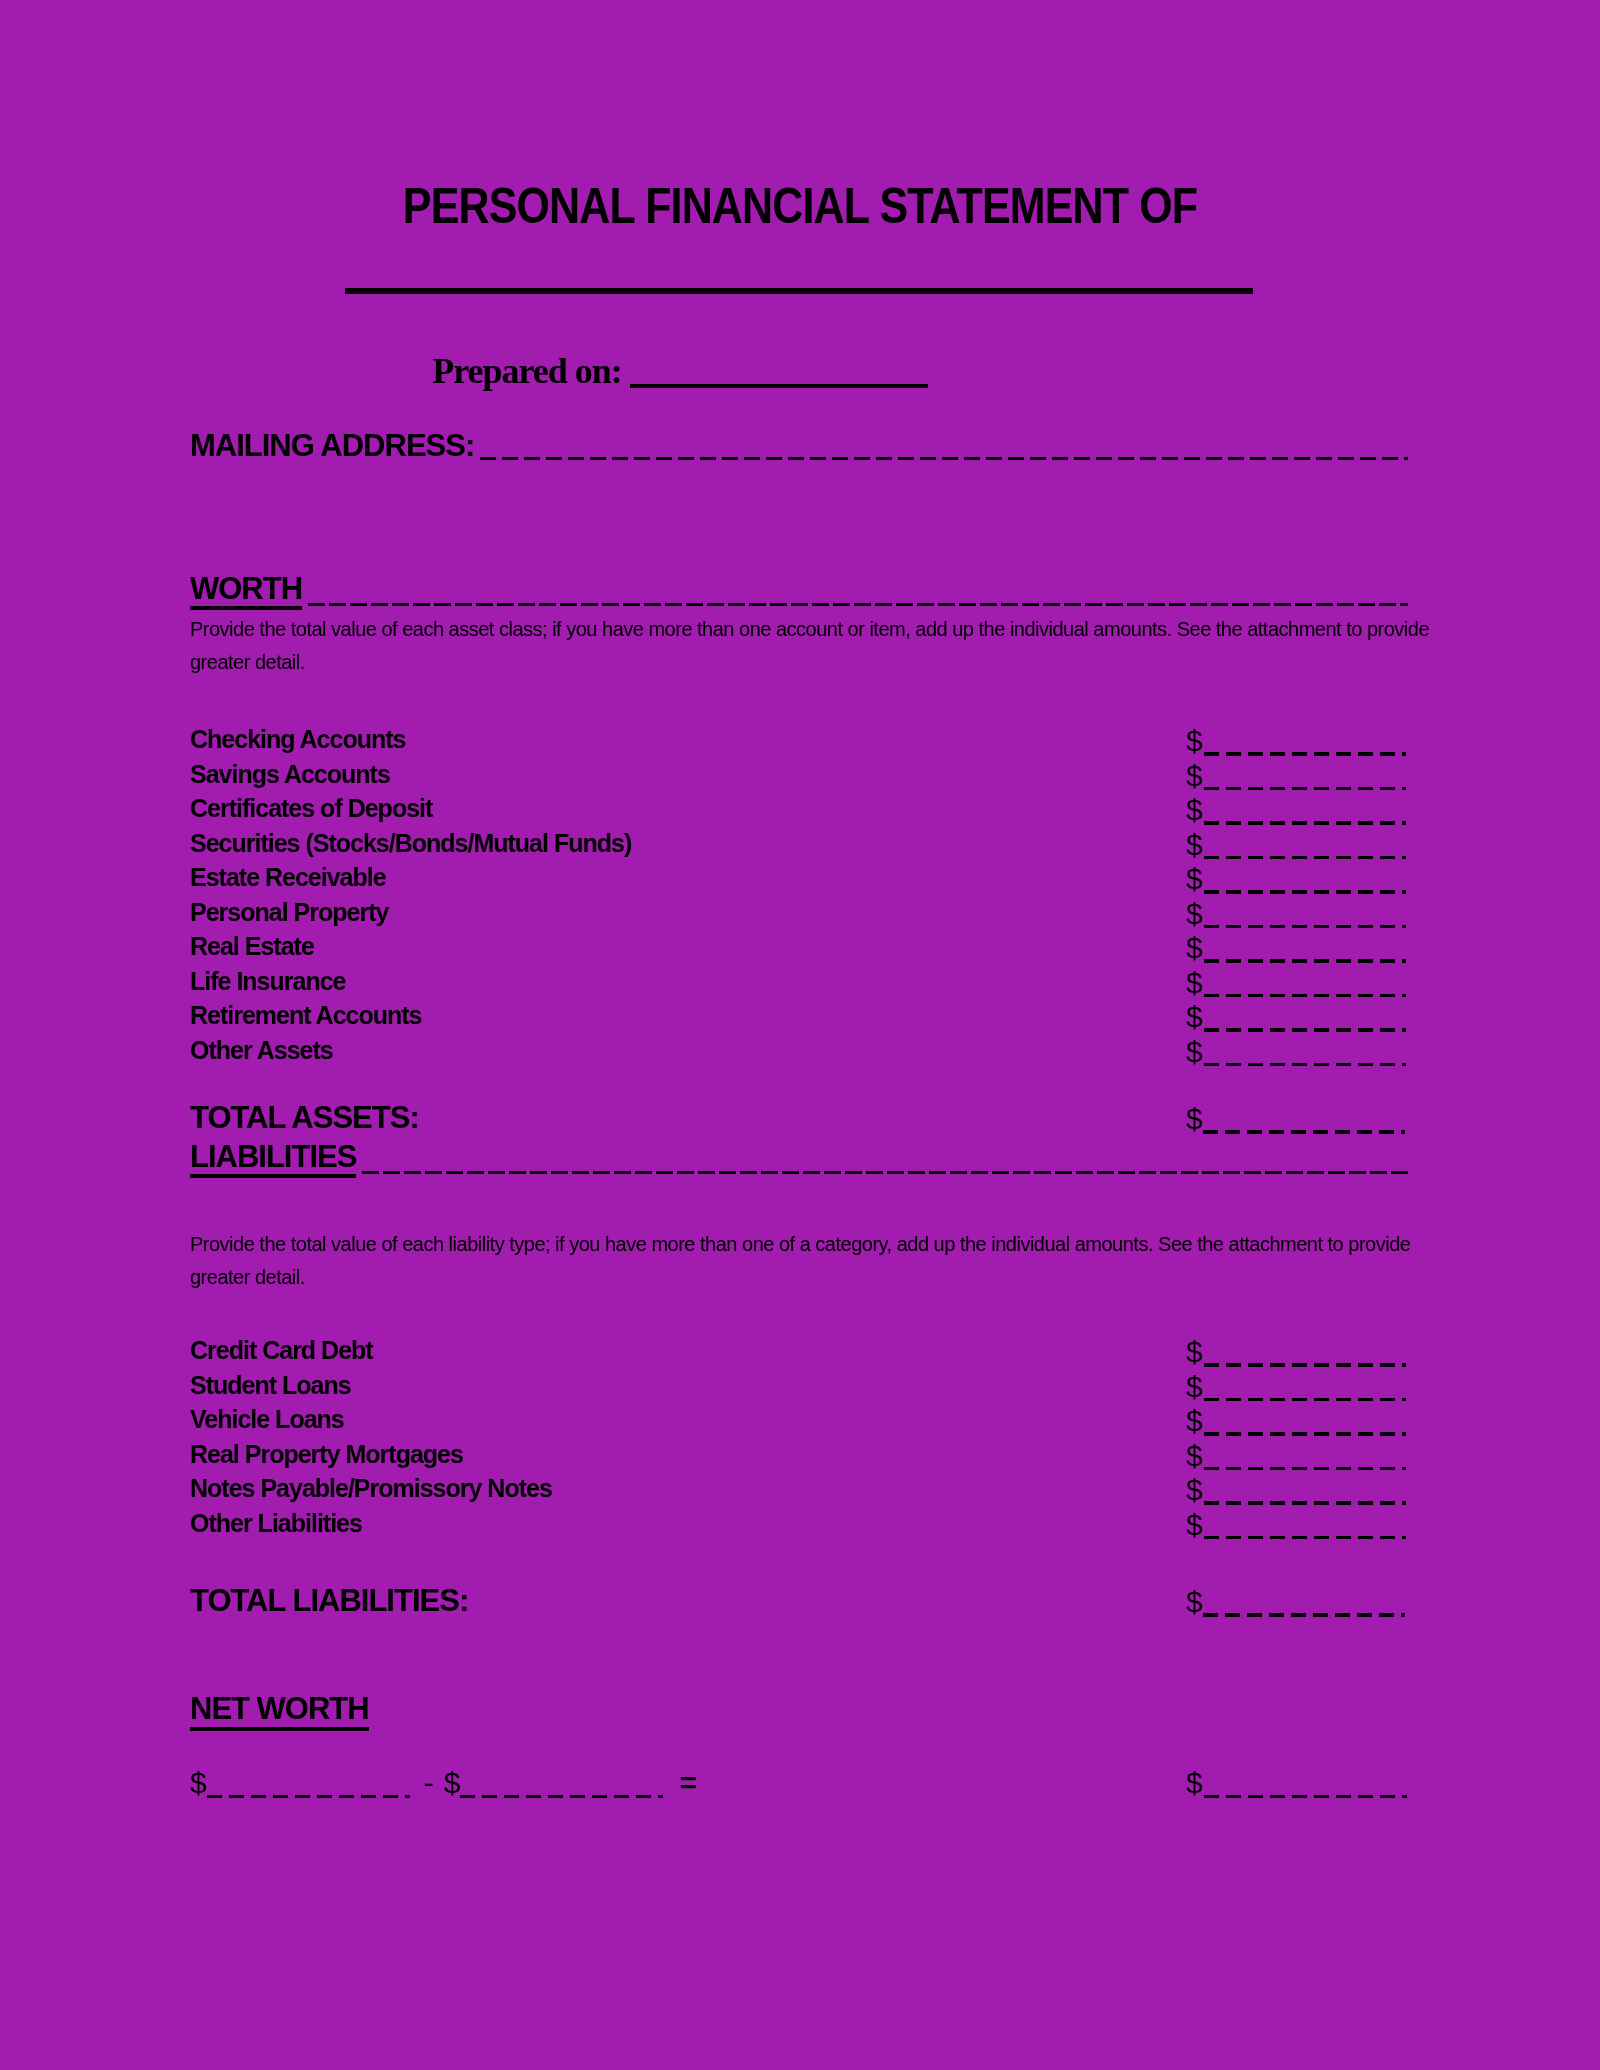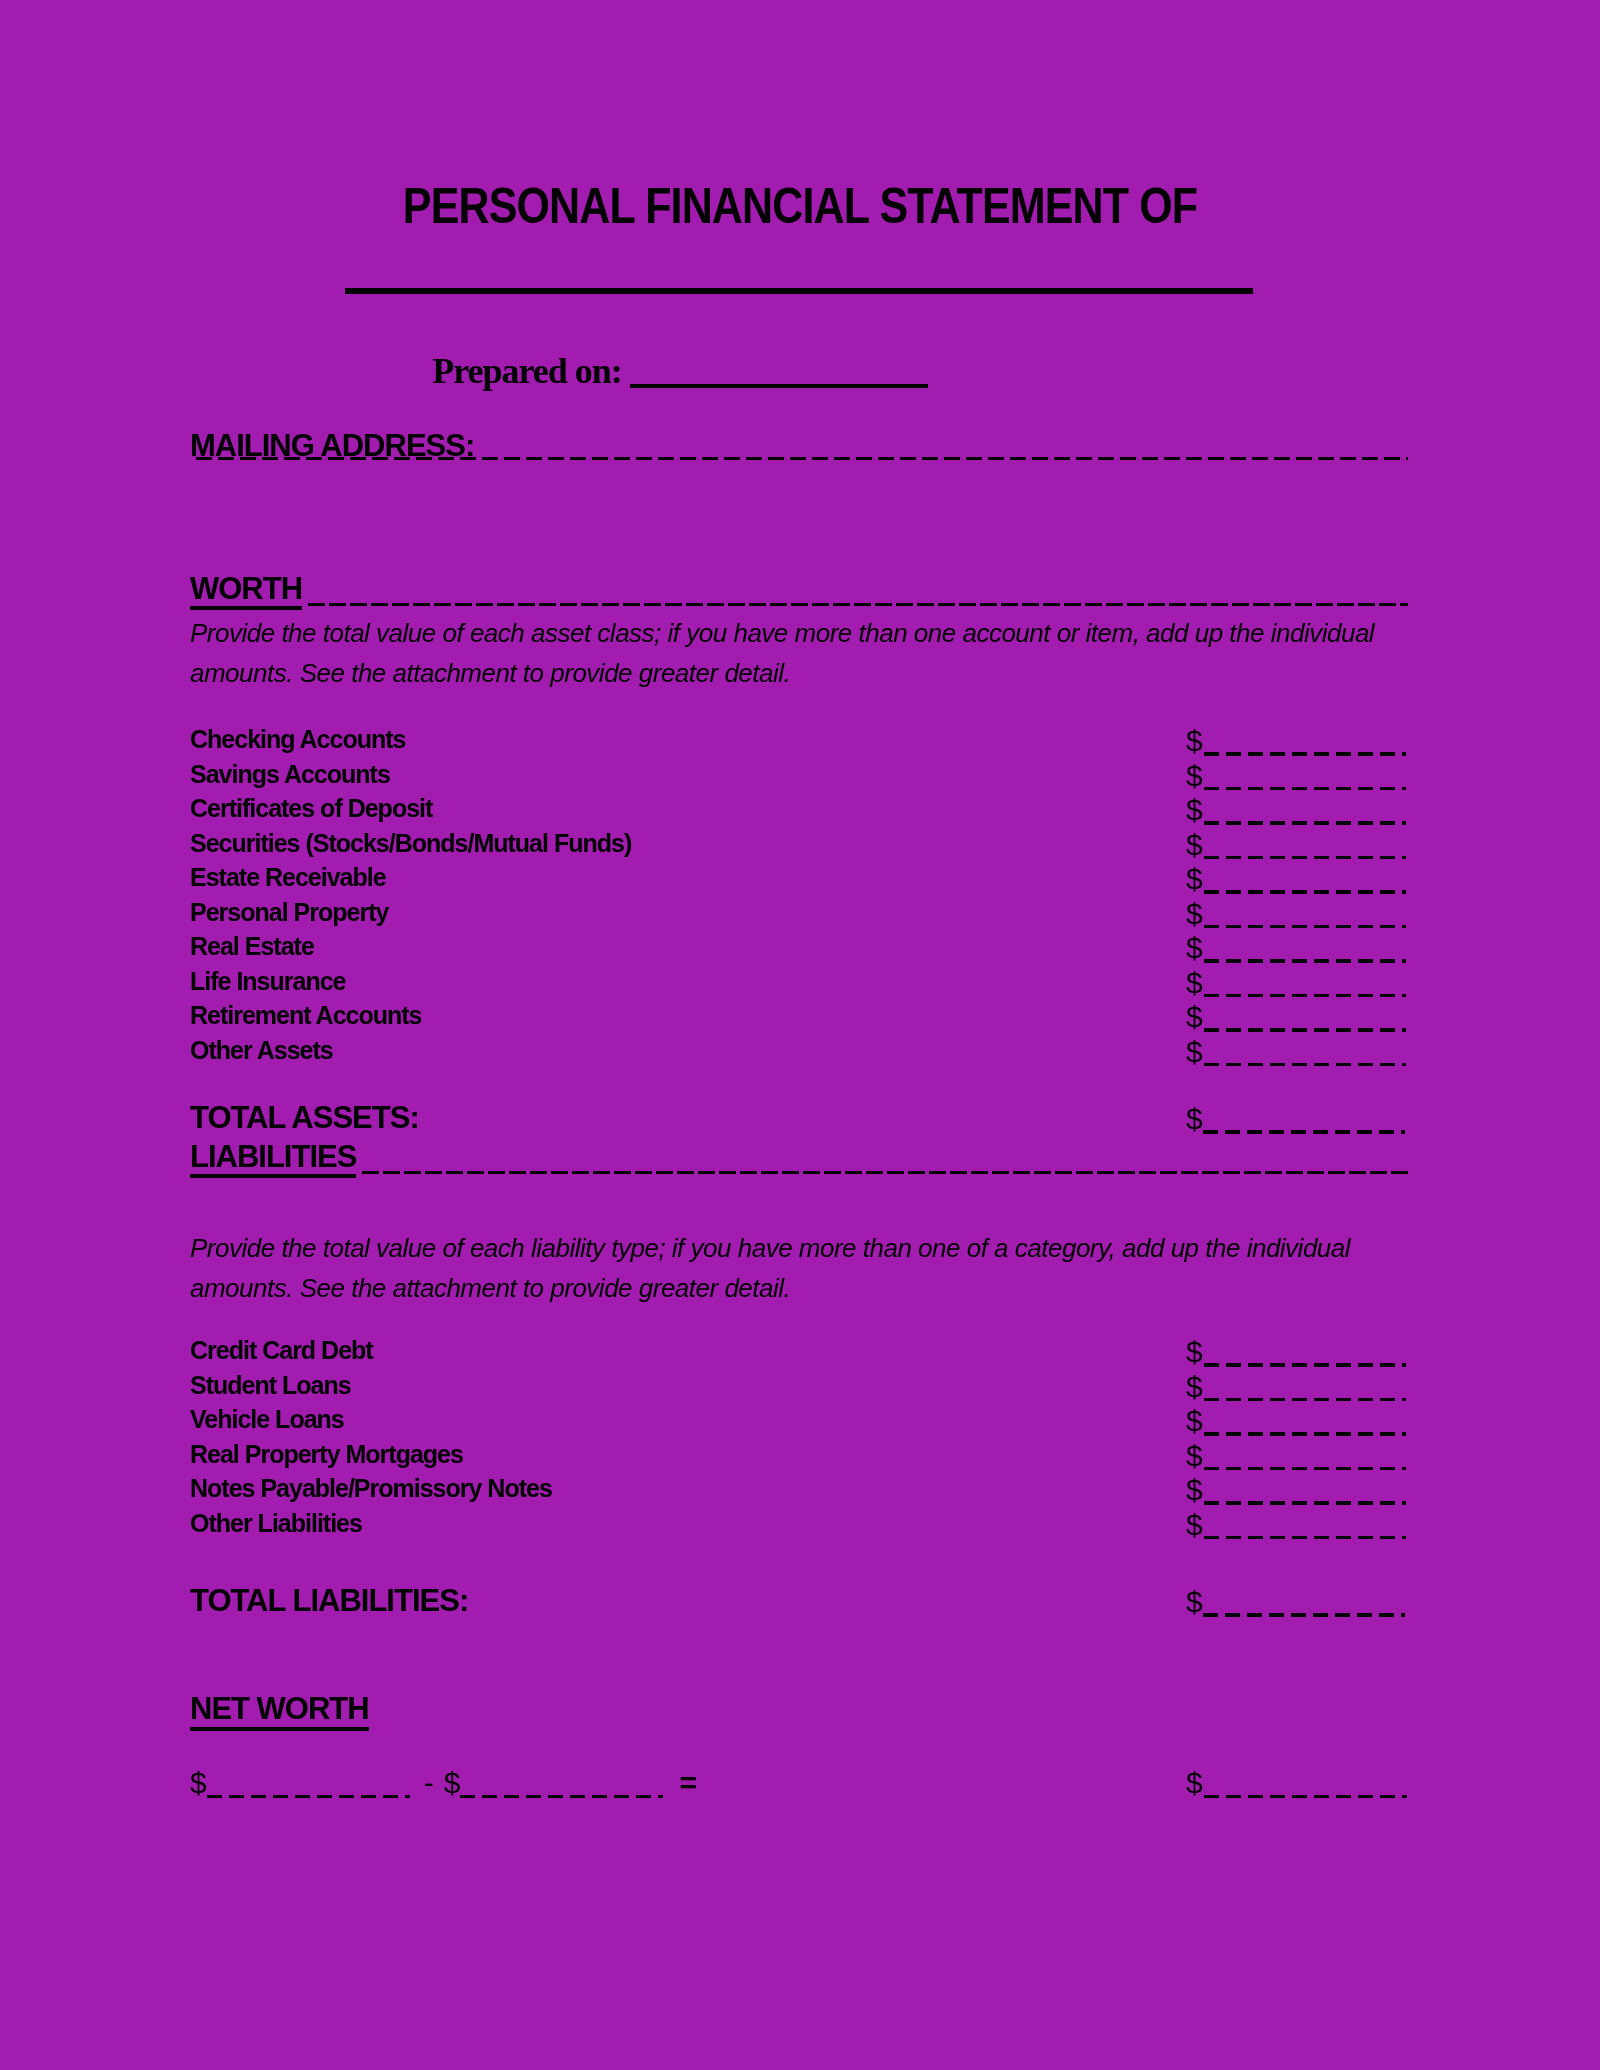--- a/index.html
+++ b/index.html
@@ -34,39 +34,39 @@
   .title-line { position:absolute; left:345px; top:288px; width:908px; height:6px; background:#000; }
   .prepared {
     position:absolute; left:0; top:348px; width:1360px; text-align:center;
     font-size:36px; font-weight:bold; letter-spacing:-1px; line-height:46px;font-family:Liberation Serif, serif;
   }
   .prepared .blank { width:298px; }
   
   .mailing {
     position:absolute; left:190px; top:428px; width:1218px; height:36px;
     display:flex; align-items:stretch;
-    font-size:31px; font-weight:bold; letter-spacing:-1px; line-height:36px;flex-direction:column;
+    font-size:31px; font-weight:bold; letter-spacing:-1px; line-height:36px;
   }
   .spouse {
     position:absolute; left:190px; top:496px; height:38px;
     font-size:30px; line-height:36px;
   }
   .spouse .blank { width:332px; }
   
   .sec-head {
     position:absolute; left:190px; width:1218px; height:38px;
     display:flex; align-items:stretch;
     font-size:31px; font-weight:bold; letter-spacing:-1px; line-height:34px;
   }
   .sec-head .head-word { border-bottom:4px solid #000; padding-bottom:0; height:38px; }
   .assets-head { top:572px; }
   .liab-head  { top:1140px; }
   .sec-desc {
     position:absolute; left:190px; width:1240px;
-    font-size:26px; letter-spacing:-0.5px; line-height:40px;font-style:italic;
+    font-size:20px; letter-spacing:-0.5px; line-height:33px;
   }
   .assets-desc { top:613px; }
   .liab-desc  { top:1228px; }
   
   .rows { position:absolute; left:190px; width:1218px; }
   .assets-rows { top:722px; }
   .liab-rows   { top:1333px; }
   .row { position:relative; height:34.5px; }
   .item-label { font-size:25px; font-weight:bold; letter-spacing:-1px; line-height:34.5px; white-space:nowrap; }
   .amount { position:absolute; left:996px; top:0; height:100%; font-size:30px; line-height:34.5px; white-space:nowrap; }

